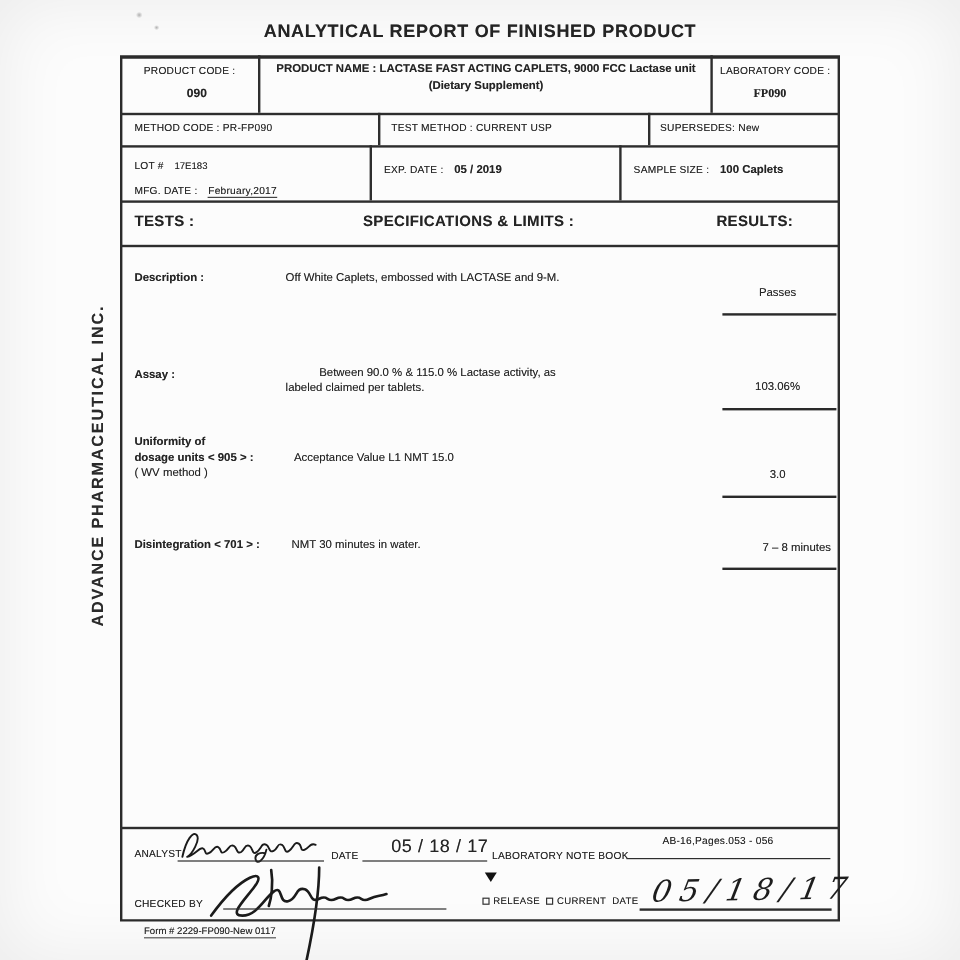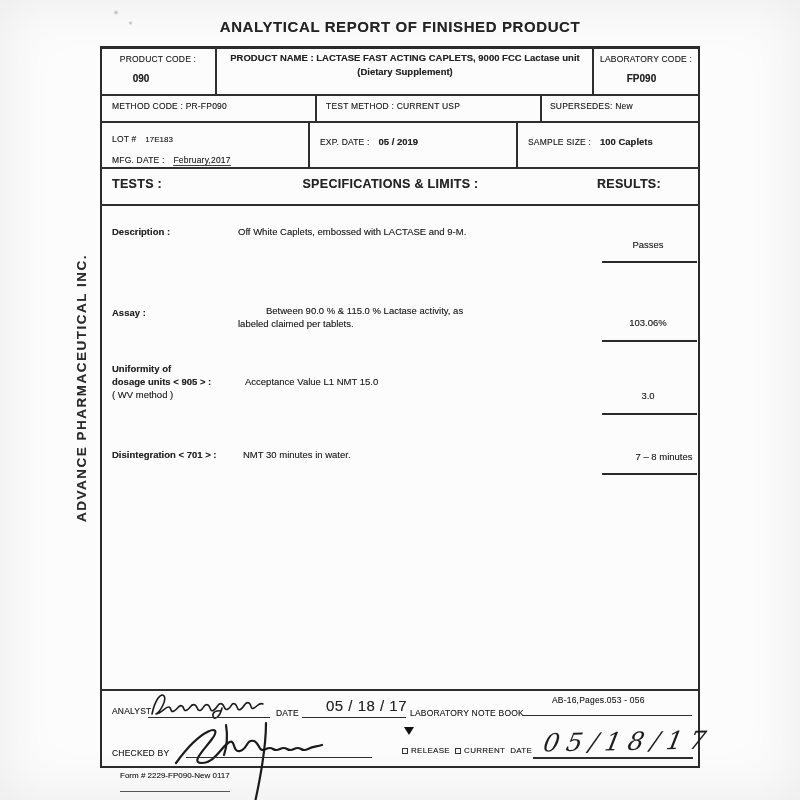--- a/index.html
+++ b/index.html
@@ -59,27 +59,27 @@
   <div class="line" style="left:100px; top:689px; width:600px;"></div>
 
   <div class="vline" style="left:215px; top:46px;  height:48px;"></div>
   <div class="vline" style="left:592px; top:46px;  height:48px;"></div>
   <div class="vline" style="left:315px; top:94px;  height:27px;"></div>
   <div class="vline" style="left:540px; top:94px;  height:27px;"></div>
   <div class="vline" style="left:308px; top:121px; height:46px;"></div>
   <div class="vline" style="left:516px; top:121px; height:46px;"></div>
 
   <div class="abs t s85 ctr" style="left:102px; top:54px; width:112px;">PRODUCT CODE :</div>
-  <div class="abs t s10 b ctr" style="left:85px; top:73px; width:112px;">090</div>
+  <div class="abs t s10 b ctr" style="left:108px; top:73px; width:112px;">090</div>
 
   <div class="abs t s95 b ctr" style="left:220px; top:52px; width:370px;">PRODUCT NAME : LACTASE FAST ACTING CAPLETS, 9000 FCC Lactase unit</div>
   <div class="abs t s95 b ctr" style="left:220px; top:66px; width:370px;">(Dietary Supplement)</div>
 
   <div class="abs t s85 ctr" style="left:594px; top:54px; width:104px;">LABORATORY CODE :</div>
-  <div class="abs t s10 b ctr" style="left:594px; top:73px; width:95px;">FP090</div>
+  <div class="abs t s10 b ctr" style="left:594px; top:73px; width:95px;font-family:Liberation Serif, serif;">FP090</div>
 
   <div class="abs t s85" style="left:112px; top:101px;">METHOD CODE : PR-FP090</div>
   <div class="abs t s85" style="left:326px; top:101px;">TEST METHOD : CURRENT USP</div>
   <div class="abs t s85" style="left:550px; top:101px;">SUPERSEDES: New</div>
 
   <div class="abs t" style="left:112px; top:128px;">
     <span class="s85">LOT #</span>&nbsp;
     <span class="s8">17E183</span>
   </div>
   <div class="abs t" style="left:112px; top:149px;">
@@ -149,15 +149,15 @@
   <div class="abs t" style="left:402px; top:746px; font-size:8px; letter-spacing:0.3px;">
     <span class="checkbox"></span><span>RELEASE</span>
     &nbsp;<span class="checkbox"></span><span>CURRENT</span>
     &nbsp;<span>DATE</span>
   </div>
   <div class="abs" style="left:544px; top:727px;">
     <span class="hand">05/18/17</span>
   </div>
   <div class="line" style="left:533px; top:757px; width:160px; height:1.5px;"></div>
 
-  <div class="abs t s8" style="left:120px; top:771px; border-bottom:1px solid #555; padding-bottom:11px;">Form # 2229-FP090-New 0117</div>
+  <div class="abs t s8" style="left:120px; top:771px; border-bottom:1px solid #555; padding-bottom:1px;">Form # 2229-FP090-New 0117</div>
 
 </div>
 
 </body></html>

